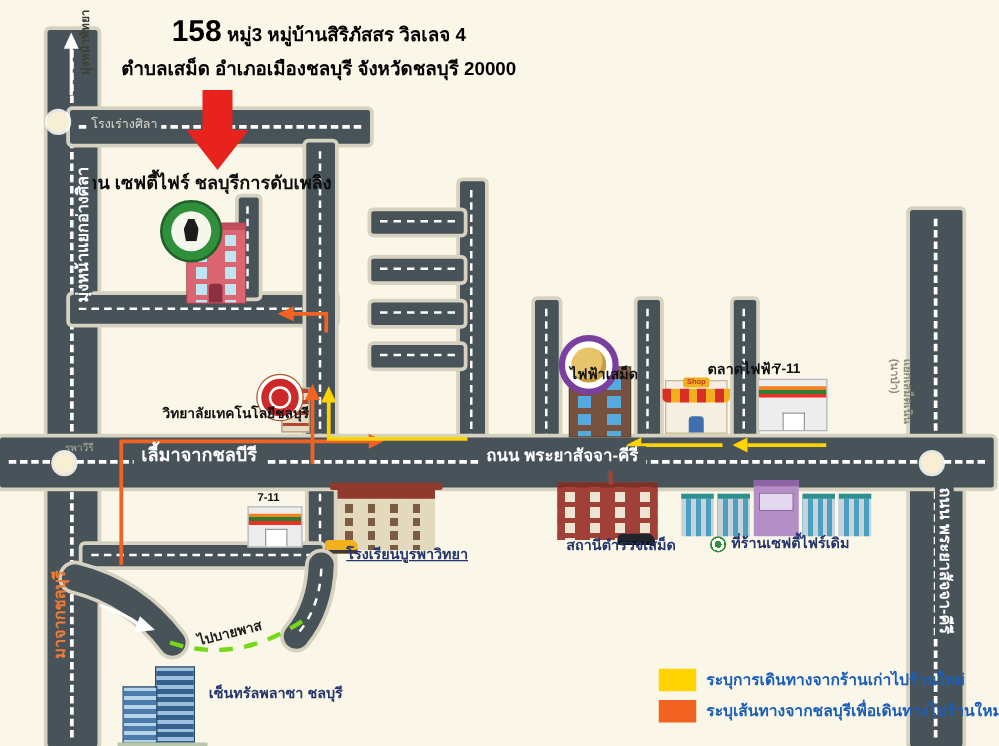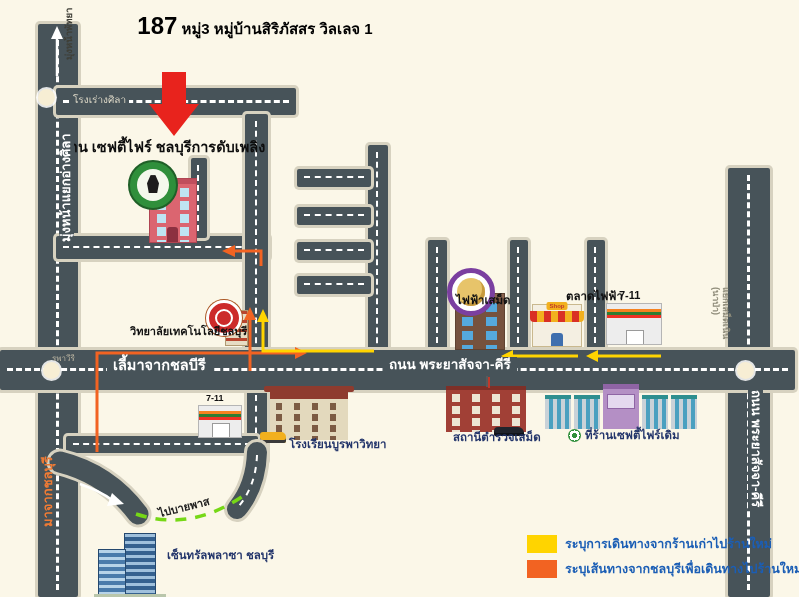--- a/index.html
+++ b/index.html
@@ -118,21 +118,21 @@
   .t-turn-right{left:107px;top:357px;color:#fff;font-size:14.5px;background:#475359;padding:0 6px;}
   .t-kiri{left:52px;top:354px;color:#b9b3a0;font-size:8px;font-weight:normal;}
   .t-main-road{left:383px;top:357px;color:#fff;font-size:13.5px;background:#475359;padding:0 6px;}
   .t-right-road{left:763px;top:386px;color:#fff;font-size:13px;background:#475359;padding:0 4px;}
   .t-samet{left:731px;top:287px;color:#8f8c7a;font-size:9px;}
   .t-college{left:118px;top:325px;font-size:11px;margin-left:12px;}
   .t-elec{left:456px;top:252px;font-size:11.5px;margin-top:42px;}
   .t-market{left:534px;top:290px;font-size:11.5px;margin-left:32px;}
   .t-711t{left:619px;top:289px;font-size:11px;}
   .t-711l{left:206px;top:393px;font-size:9px;}
-  .t-school{left:289px;top:438px;font-size:11.5px;color:#23356b;}
+  .t-school{left:277px;top:438px;font-size:11.5px;color:#23356b;text-decoration:underline;}
   .t-police{left:453px;top:431px;font-size:11.5px;color:#23356b;}
   .t-oldshop{left:568px;top:429px;font-size:11.5px;color:#23356b;display:flex;align-items:center;gap:4px;}
   .t-central{left:167px;top:549px;font-size:11.5px;color:#23356b;}
   .t-bypass{left:158px;top:501px;font-size:11px;color:#1c1c1c;transform:rotate(-14deg);}
 
   
   .title{position:absolute;left:60px;top:12px;width:390px;text-align:center;z-index:5;color:#000;font-weight:bold;}
   .title .big{font-size:24px;}
   .title .t1{font-size:15px;}
   .title .t2{font-size:15px;margin-top:3px;}
@@ -262,21 +262,22 @@
     <polygon points="513,350 501,356 513,362" fill="#ffd400"></polygon>
     <path d="M 661 356 L 598 356" stroke="#ffd400" stroke-width="3" fill="none"></path>
     <polygon points="598,350 586,356 598,362" fill="#ffd400"></polygon>
     <path d="M 374 351 L 263 351 L 263 320" stroke="#ffd400" stroke-width="3" fill="none"></path>
     <polygon points="257,322 263,309 269,322" fill="#ffd400"></polygon>
 
     <polygon points="162,72 186,72 186,104 199,104 174,136 149,104 162,104" fill="#e8231d"></polygon>
   </svg>
 
   <div class="title">
-    <div class="t1"><span class="big">187</span> <span>หมู่3 หมู่บ้านสิริภัสสร วิลเลจ 1</span></div>
+    <div class="t1"><span class="big">158</span> <span>หมู่3 หมู่บ้านสิริภัสสร วิลเลจ 4</span></div>
+    <div class="t2">ตำบลเสม็ด อำเภอเมืองชลบุรี จังหวัดชลบุรี 20000</div>
   </div>
 
   <div class="lb t-shopname">ร้าน เซฟตี้ไฟร์ ชลบุรีการดับเพลิง</div>
   <div class="lb t-junction-top">โรงเร่างศิลา</div>
   <div class="lb t-toward-pattaya rot-ccw">มุ่งหน้าพัทยา</div>
   <div class="lb t-toward-angsila rot-ccw">มุ่งหน้าแยกอ่างศิลา</div>
   <div class="lb t-from-chonburi rot-ccw">มาจากชลบุรี</div>
   <div class="lb t-turn-right">เลี้มาจากชลบีรี</div>
   <div class="lb t-kiri">รพาวีรี</div>
   <div class="lb t-main-road">ถนน พระยาสัจจา-คีรี</div>

